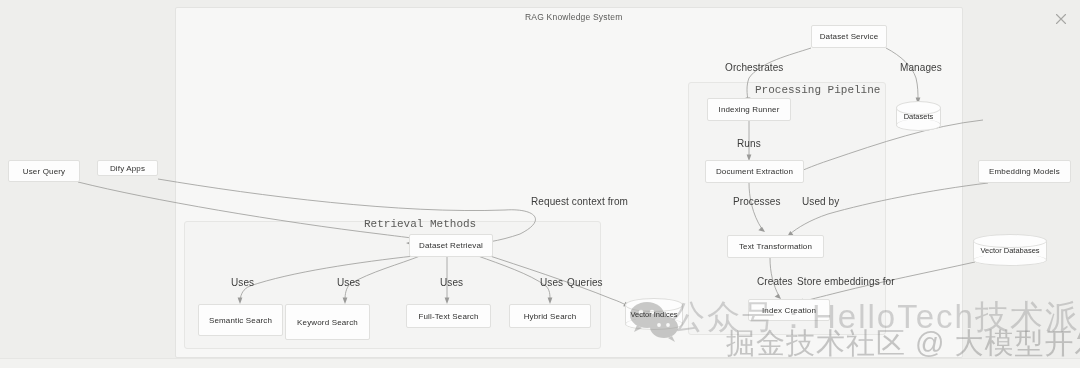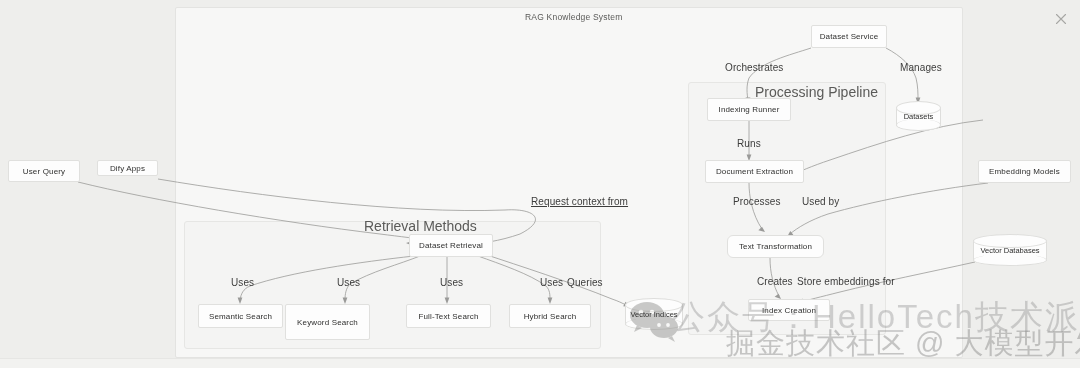--- a/index.html
+++ b/index.html
@@ -50,25 +50,26 @@
   
   .subgraph {
     position: absolute;
     background: #f4f4f3;
     border: 1px solid #e6e6e4;
     border-radius: 3px;
     box-sizing: border-box;
   }
   .subgraph-label {
     position: absolute;
-    font-size: 14px;
+    font-size: 11px;
     color: #5a5a58;
     white-space: nowrap;
     background: transparent;
     padding: 0 3px;
+    font-family: Liberation Mono, monospace;
   }
   #sg-retrieval { left: 184px; top: 221px; width: 417px; height: 128px; }
   #sg-pipeline  { left: 688px; top: 82px;  width: 198px; height: 253px; }
 
   
   .node {
     position: absolute;
     background: #fdfdfd;
     border: 1px solid #e0e0de;
     border-radius: 2px;
@@ -253,38 +254,38 @@
     <polygon points="630,307 623.2,306.2 625.6,301.8"></polygon>
   </svg>
 
   <div class="edge-label" style="left:725px; top:62px;">Orchestrates</div>
   <div class="edge-label" style="left:900px; top:62px;">Manages</div>
   <div class="edge-label" style="left:737px; top:138px;">Runs</div>
   <div class="edge-label" style="left:733px; top:196px;">Processes</div>
   <div class="edge-label" style="left:802px; top:196px;">Used by</div>
   <div class="edge-label" style="left:757px; top:276px;">Creates</div>
   <div class="edge-label" style="left:797px; top:276px;">Store embeddings for</div>
-  <div class="edge-label" style="left:531px; top:196px;text-decoration:underline;">Request context from</div>
+  <div class="edge-label" style="left:531px; top:196px;">Request context from</div>
   <div class="edge-label" style="left:231px; top:277px;">Uses</div>
   <div class="edge-label" style="left:337px; top:277px;">Uses</div>
   <div class="edge-label" style="left:440px; top:277px;">Uses</div>
   <div class="edge-label" style="left:540px; top:277px;">Uses</div>
   <div class="edge-label" style="left:567px; top:277px;">Queries</div>
 
   <div class="node" style="left:8px;   top:160px; width:72px;  height:22px;">User Query</div>
   <div class="node" style="left:97px;  top:160px; width:61px;  height:16px;">Dify Apps</div>
 
   <div class="node" style="left:811px; top:25px;  width:76px;  height:23px;">Dataset Service</div>
   <div class="node" style="left:707px; top:98px;  width:84px;  height:23px;">Indexing Runner</div>
   <div class="node" style="left:705px; top:160px; width:99px;  height:23px;">Document Extraction</div>
-  <div class="node" style="left:727px; top:235px; width:97px;  height:23px;border-radius:6px;">Text Transformation</div>
+  <div class="node" style="left:727px; top:235px; width:97px;  height:23px;">Text Transformation</div>
   <div class="node" style="left:748px; top:299px; width:82px;  height:22px;">Index Creation</div>
 
   <div class="node" style="left:409px; top:234px; width:84px;  height:23px;">Dataset Retrieval</div>
-  <div class="node" style="left:198px; top:304px; width:85px;  height:24px;">Semantic Search</div>
+  <div class="node" style="left:198px; top:304px; width:85px;  height:32px;">Semantic Search</div>
   <div class="node" style="left:285px; top:304px; width:85px;  height:36px;">Keyword Search</div>
   <div class="node" style="left:406px; top:304px; width:85px;  height:24px;">Full-Text Search</div>
   <div class="node" style="left:509px; top:304px; width:82px;  height:24px;">Hybrid Search</div>
 
   <div class="node" style="left:978px; top:160px; width:93px;  height:23px;">Embedding Models</div>
 
   <div class="cyl" style="left:896px; top:101px; width:45px; height:30px;">
     <div class="cyl-body"></div>
     <div class="cyl-bottom"></div>
     <div class="cyl-top"></div>

